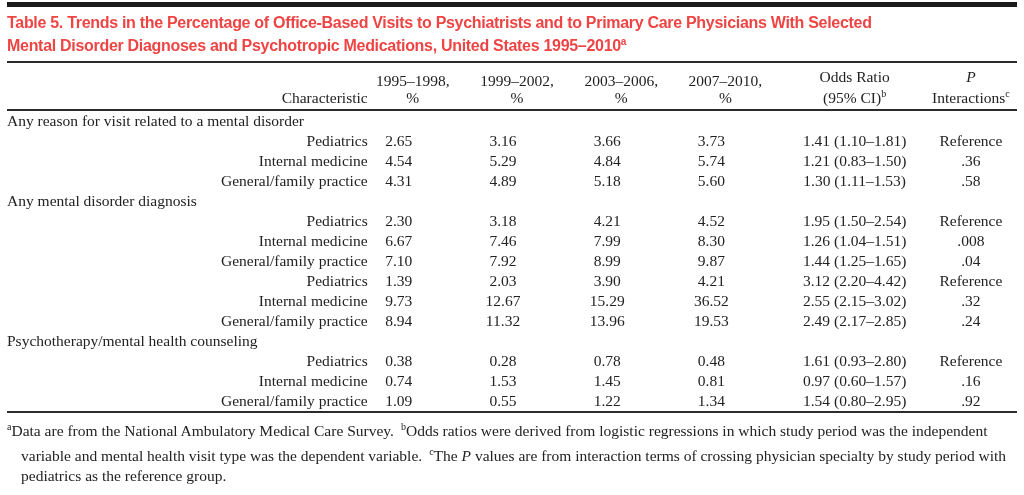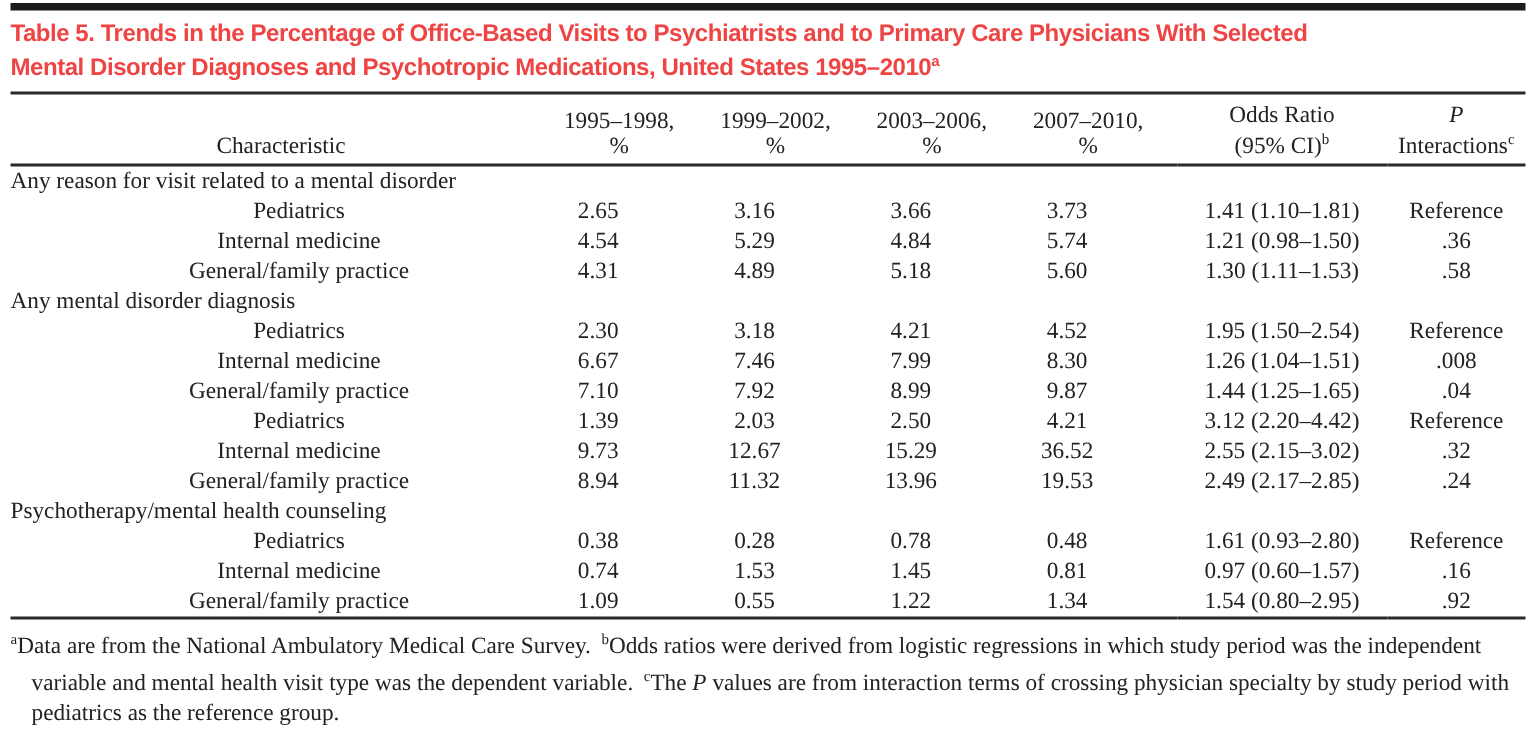--- a/index.html
+++ b/index.html
@@ -38,33 +38,33 @@
   col.c-or   { width: 140px; }
   col.c-pv   { width: 92px; }
 
   thead th {
     font-weight: normal;
     vertical-align: bottom;
     line-height: 17px;
     padding: 5px 0 3px 0;
     border-bottom: 2px solid #2b2b2b;
   }
-  thead th.char { text-align: center; padding-left: 0; margin-left: 30px; }
+  thead th.char { text-align: right; padding-left: 0; margin-left: 30px; }
   thead th.num { padding-right: 14px; }
   thead .ital { font-style: italic; }
   thead sup { font-size: 10px; }
 
   tbody td {
     height: 20px;
     line-height: 20px;
     padding: 0;
     white-space: nowrap;
   }
   td.sec  { text-align: left; }
-  td.char { text-align: center; padding-left: 24px; }
+  td.char { text-align: right; padding-left: 24px; }
   td.num  { text-align: center; padding-right: 42px; }
   td.or   { text-align: center; }
   td.pv   { text-align: center; }
   tbody tr:last-child td { border-bottom: 2px solid #2b2b2b; }
 
   .footnote {
     margin: 4px 0 0 0;
     font-size: 15.5px;
     line-height: 20px;
     padding-left: 14px;
@@ -140,21 +140,21 @@
         <td class="num">3.73</td>
         <td class="or">1.41 (1.10–1.81)</td>
         <td class="pv">Reference</td>
       </tr>
       <tr>
         <td class="char">Internal medicine</td>
         <td class="num">4.54</td>
         <td class="num">5.29</td>
         <td class="num">4.84</td>
         <td class="num">5.74</td>
-        <td class="or">1.21 (0.98–1.50)</td>
+        <td class="or">1.21 (0.83–1.50)</td>
         <td class="pv">.36</td>
       </tr>
       <tr>
         <td class="char">General/family practice</td>
         <td class="num">4.31</td>
         <td class="num">4.89</td>
         <td class="num">5.18</td>
         <td class="num">5.60</td>
         <td class="or">1.30 (1.11–1.53)</td>
         <td class="pv">.58</td>
@@ -188,21 +188,21 @@
         <td class="num">8.99</td>
         <td class="num">9.87</td>
         <td class="or">1.44 (1.25–1.65)</td>
         <td class="pv">.04</td>
       </tr>
 
       <tr>
         <td class="char">Pediatrics</td>
         <td class="num">1.39</td>
         <td class="num">2.03</td>
-        <td class="num">2.50</td>
+        <td class="num">3.90</td>
         <td class="num">4.21</td>
         <td class="or">3.12 (2.20–4.42)</td>
         <td class="pv">Reference</td>
       </tr>
       <tr>
         <td class="char">Internal medicine</td>
         <td class="num">9.73</td>
         <td class="num">12.67</td>
         <td class="num">15.29</td>
         <td class="num">36.52</td>

